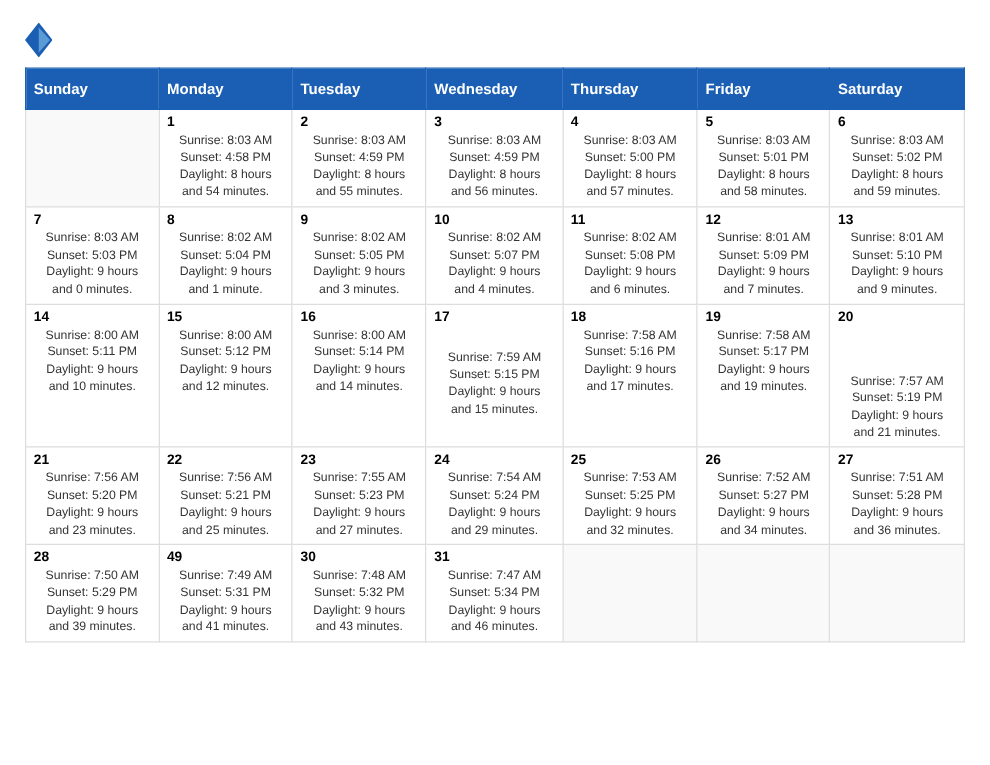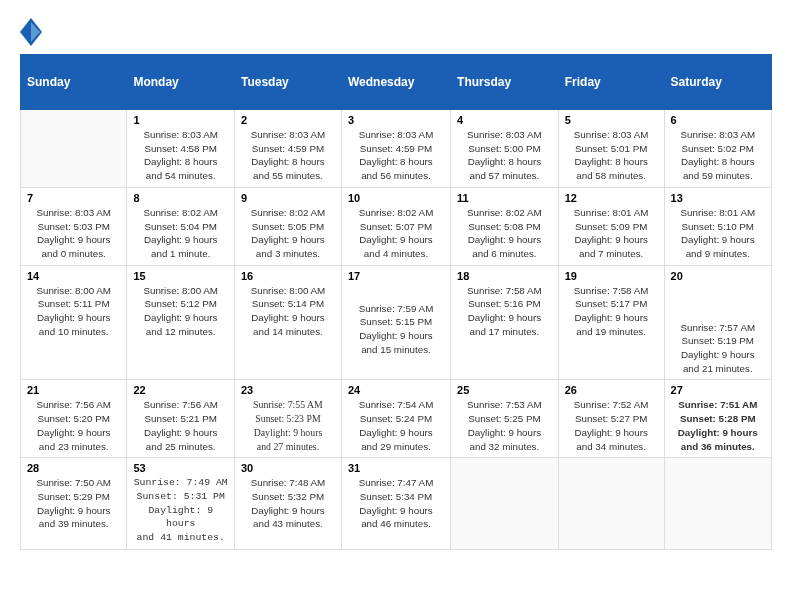--- a/index.html
+++ b/index.html
@@ -56,21 +56,21 @@
     .calendar {
       width: 100%;
       border-collapse: collapse;
       font-size: 10.5px;
     }
     .calendar thead tr {
       background: #1a5fb4;
       color: #fff;
     }
     .calendar thead th {
-      padding: 20px 6px;
+      padding: 9px 6px;
       text-align: left;
       font-size: 12px;
       font-weight: bold;
       border: 1px solid #1a5fb4;
     }
     .calendar tbody tr {
       border-bottom: 1px solid #ddd;
     }
     .calendar tbody td {
       vertical-align: top;
@@ -292,21 +292,21 @@
           </td>
           <td>
             <span class="day-num">22</span>
             <div class="day-info" style="white-space: pre-line;">Sunrise: 7:56 AM
 Sunset: 5:21 PM
 Daylight: 9 hours
 and 25 minutes.</div>
           </td>
           <td>
             <span class="day-num">23</span>
-            <div class="day-info" style="white-space: pre-line; font-family: Liberation Serif, serif;">Sunrise: 7:55 AM
+            <div class="day-info" style="white-space: pre-line;">Sunrise: 7:55 AM
 Sunset: 5:23 PM
 Daylight: 9 hours
 and 27 minutes.</div>
           </td>
           <td>
             <span class="day-num">24</span>
             <div class="day-info" style="white-space: pre-line;">Sunrise: 7:54 AM
 Sunset: 5:24 PM
 Daylight: 9 hours
 and 29 minutes.</div>
@@ -320,37 +320,37 @@
           </td>
           <td>
             <span class="day-num">26</span>
             <div class="day-info" style="white-space: pre-line;">Sunrise: 7:52 AM
 Sunset: 5:27 PM
 Daylight: 9 hours
 and 34 minutes.</div>
           </td>
           <td>
             <span class="day-num">27</span>
-            <div class="day-info" style="white-space: pre-line; font-weight: bold;">Sunrise: 7:51 AM
+            <div class="day-info" style="white-space: pre-line;">Sunrise: 7:51 AM
 Sunset: 5:28 PM
 Daylight: 9 hours
 and 36 minutes.</div>
           </td>
         </tr>
         <tr>
           <td>
             <span class="day-num">28</span>
             <div class="day-info" style="white-space: pre-line;">Sunrise: 7:50 AM
 Sunset: 5:29 PM
 Daylight: 9 hours
 and 39 minutes.</div>
           </td>
           <td>
-            <span class="day-num">53</span>
-            <div class="day-info" style="white-space: pre-line; font-family: Liberation Mono, monospace;">Sunrise: 7:49 AM
+            <span class="day-num">49</span>
+            <div class="day-info" style="white-space: pre-line;">Sunrise: 7:49 AM
 Sunset: 5:31 PM
 Daylight: 9 hours
 and 41 minutes.</div>
           </td>
           <td>
             <span class="day-num">30</span>
             <div class="day-info" style="white-space: pre-line;">Sunrise: 7:48 AM
 Sunset: 5:32 PM
 Daylight: 9 hours
 and 43 minutes.</div>

